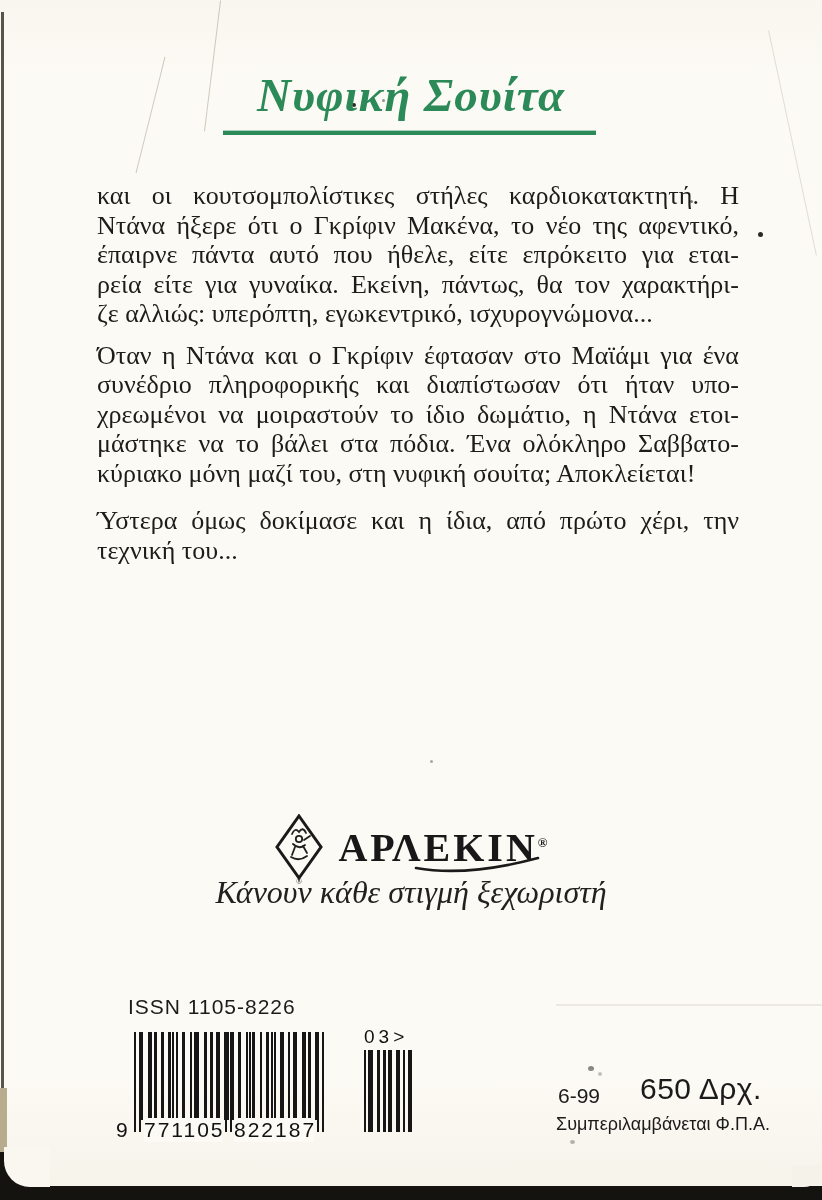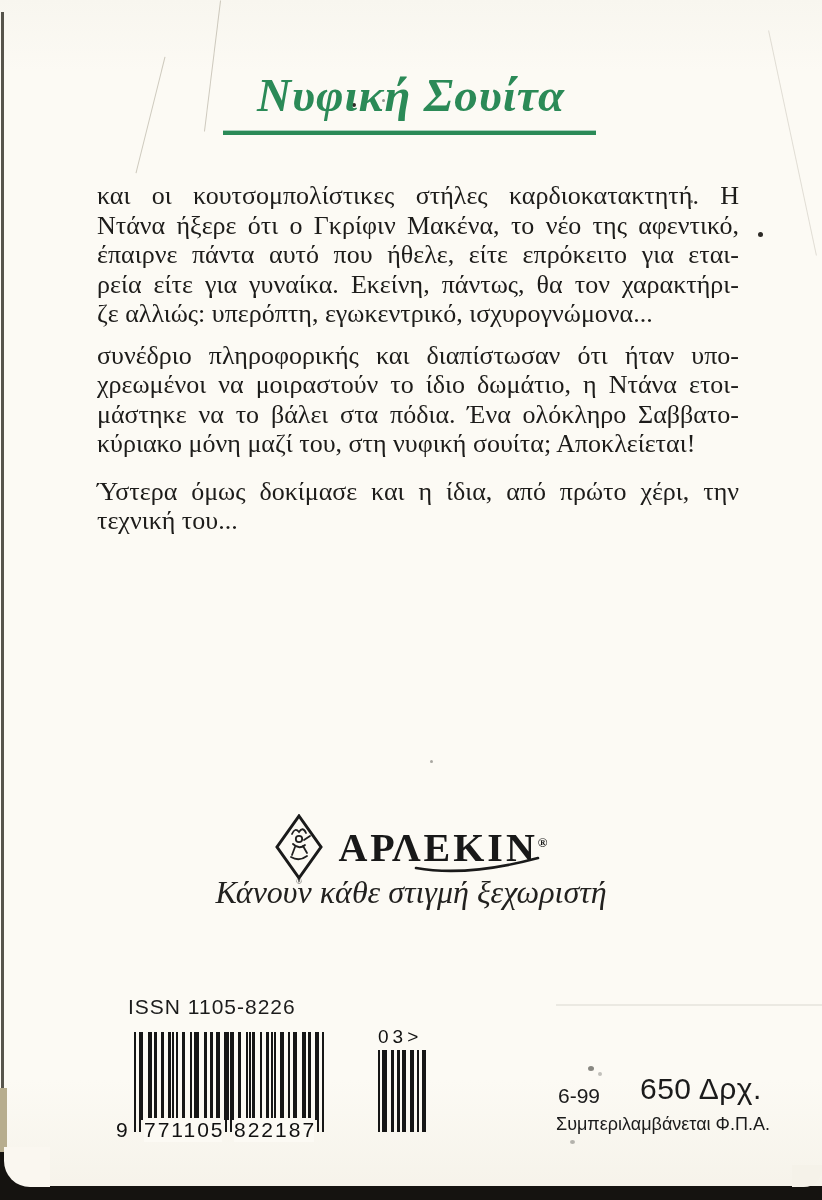--- a/index.html
+++ b/index.html
@@ -62,21 +62,21 @@
       repeating-linear-gradient(90deg,#161616 0 2px,transparent 2px 6px,#161616 6px 9px,transparent 9px 14px),
       repeating-linear-gradient(90deg,transparent 0 5px,#161616 5px 7px,transparent 7px 11px);}
   .guard{position:absolute;top:0;width:7px;height:100px;
     background:linear-gradient(90deg,#161616 0 2px,transparent 2px 5px,#161616 5px 7px);}
   .guard.g1{left:18px;} .guard.g2{left:109px;} .guard.g3{left:201px;}
   .bdigits{position:absolute;bottom:2px;left:0;width:212px;height:22px;
     font-family:"Liberation Sans","DejaVu Sans",sans-serif;font-size:21px;color:#111;}
   .bdigits .d-first{position:absolute;left:0;bottom:0;}
   .bdigits .d-g1{position:absolute;left:28px;width:78px;bottom:0;text-align:center;letter-spacing:2px;background:#fcfaf4;}
   .bdigits .d-g2{position:absolute;left:118px;width:80px;bottom:0;text-align:center;letter-spacing:2px;background:#fcfaf4;}
-  .addon{position:absolute;left:222px;top:-6px;width:52px;padding-left:40px;}
+  .addon{position:absolute;left:208px;top:-6px;width:52px;padding-left:40px;}
   .addon-label{font-family:"Liberation Sans","DejaVu Sans",sans-serif;font-size:19px;
     letter-spacing:4px;color:#111;white-space:nowrap;}
   .addon-bars{margin-top:2px;width:48px;height:82px;
     background-image:
       repeating-linear-gradient(90deg,#161616 0 2px,transparent 2px 6px,#161616 6px 9px,transparent 9px 13px),
       repeating-linear-gradient(90deg,transparent 0 4px,#161616 4px 6px,transparent 6px 10px);}
 
   .price-block{position:absolute;left:556px;top:1070px;width:230px;
     font-family:"Liberation Sans","DejaVu Sans",sans-serif;color:#1b1b1b;}
   .issue-date{position:absolute;left:2px;top:14px;font-size:21px;}
@@ -106,20 +106,21 @@
 
   <div class="blurb">
     <div class="para p1">
       <div class="bline">και οι κουτσομπολίστικες στήλες καρδιοκατακτητή. Η</div>
       <div class="bline">Ντάνα ήξερε ότι ο Γκρίφιν Μακένα, το νέο της αφεντικό,</div>
       <div class="bline">έπαιρνε πάντα αυτό που ήθελε, είτε επρόκειτο για εται-</div>
       <div class="bline">ρεία είτε για γυναίκα. Εκείνη, πάντως, θα τον χαρακτήρι-</div>
       <div class="bline end">ζε αλλιώς: υπερόπτη, εγωκεντρικό, ισχυρογνώμονα...</div>
     </div>
     <div class="para p2">
+      <div class="bline">Όταν η Ντάνα και ο Γκρίφιν έφτασαν στο Μαϊάμι για ένα</div>
       <div class="bline">συνέδριο πληροφορικής και διαπίστωσαν ότι ήταν υπο-</div>
       <div class="bline">χρεωμένοι να μοιραστούν το ίδιο δωμάτιο, η Ντάνα ετοι-</div>
       <div class="bline">μάστηκε να το βάλει στα πόδια. Ένα ολόκληρο Σαββατο-</div>
       <div class="bline end">κύριακο μόνη μαζί του, στη νυφική σουίτα; Αποκλείεται!</div>
     </div>
     <div class="para p3">
       <div class="bline">Ύστερα όμως δοκίμασε και η ίδια, από πρώτο χέρι, την</div>
       <div class="bline end">τεχνική του...</div>
     </div>
   </div>

